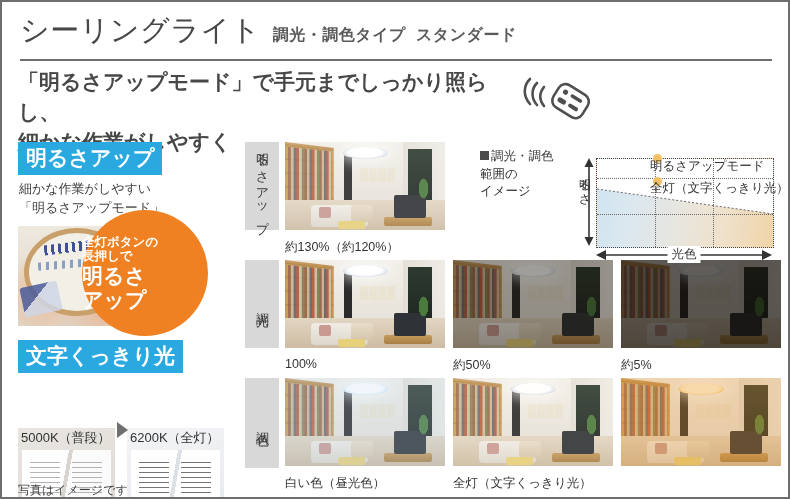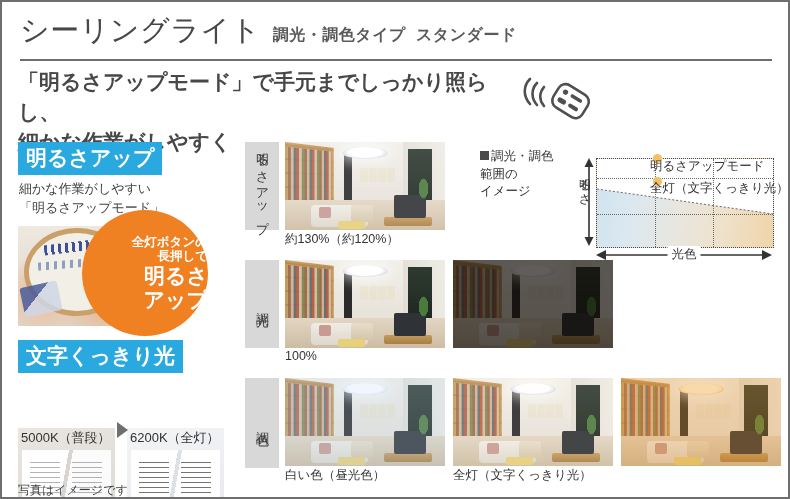--- a/index.html
+++ b/index.html
@@ -157,21 +157,21 @@
     top: 68px;
     width: 126px;
     height: 126px;
     border-radius: 50%;
     background: #ef8122;
     color: #ffffff;
     text-align: center;
     display: flex;
     flex-direction: column;
     justify-content: center;
-    align-items: flex-end;
+    align-items: flex-start;
     line-height: 1.12;
   }
   .oc-small { font-size: 12.5px; font-weight: bold; }
   .oc-big { font-size: 21px; font-weight: bold; margin-top: 2px; line-height:1.05; }
 
   .badge-wrap-2 { position:absolute; left:0; top:198px; }
 
   .book-pair {
     position: absolute;
     left: 0px;
@@ -280,21 +280,21 @@
   .cell { width: 160px; }
   .photo {
     width: 160px;
     height: 88px;
     position: relative;
     overflow: hidden;
   }
   .caption {
     font-size: 12.5px;
     color: #333;
-    padding-top: 1px;
+    padding-top: 9px;
     white-space: nowrap;
   }
 
   
   .room { position:absolute; inset:0; }
   .room .wall { position:absolute; inset:0; background: linear-gradient(180deg,#f2efe9 0%, #e9e5dd 55%, #e2ddd3 100%); }
   .room .shelf {
     position:absolute; left:0; top:0; width:37%; height:100%;
     background:
       repeating-linear-gradient(0deg, #b98c4f 0 2px, rgba(0,0,0,0) 2px 16%),
@@ -622,40 +622,65 @@
                 <div class="table"></div>
                 <div class="plant"></div>
                 <div class="lamp"></div>
                 <div class="tint"></div>
               </div>
             </div>
             <div class="caption">100%</div>
           </div>
           <div class="cell">
             <div class="photo">
+              <div class="room t-50">
+                <div class="wall"></div>
+                <div class="rightwall"></div>
+                <div class="doorway"></div>
+                <div class="window"></div>
+                <div class="art"></div>
+                <div class="shelf"></div>
+                <div class="books"></div>
+                <div class="floor"></div>
+                <div class="tvstand"></div>
+                <div class="tv"></div>
+                <div class="sofa"></div>
+                <div class="cushion"></div>
+                <div class="chair"></div>
+                <div class="table"></div>
+                <div class="plant"></div>
+                <div class="lamp"></div>
+                <div class="tint"></div>
+              </div>
+            </div>
+            <div class="caption">約50%</div>
+          </div>
+          <div class="cell">
+            <div class="photo">
               <div class="room t-5">
                 <div class="wall"></div>
                 <div class="rightwall"></div>
                 <div class="doorway"></div>
                 <div class="window"></div>
                 <div class="art"></div>
                 <div class="shelf"></div>
                 <div class="books"></div>
                 <div class="floor"></div>
                 <div class="tvstand"></div>
                 <div class="tv"></div>
                 <div class="sofa"></div>
                 <div class="cushion"></div>
                 <div class="chair"></div>
                 <div class="table"></div>
                 <div class="plant"></div>
                 <div class="lamp"></div>
                 <div class="tint"></div>
               </div>
             </div>
+            <div class="caption">約5%</div>
           </div>
         </div>
       </div>
       <div class="grid-row" style="height: 112px;">
         <div class="row-label" style="height: 90px;">調色</div>
         <div class="row-cells">
           <div class="cell">
             <div class="photo">
               <div class="room t-cool">
                 <div class="wall"></div>

